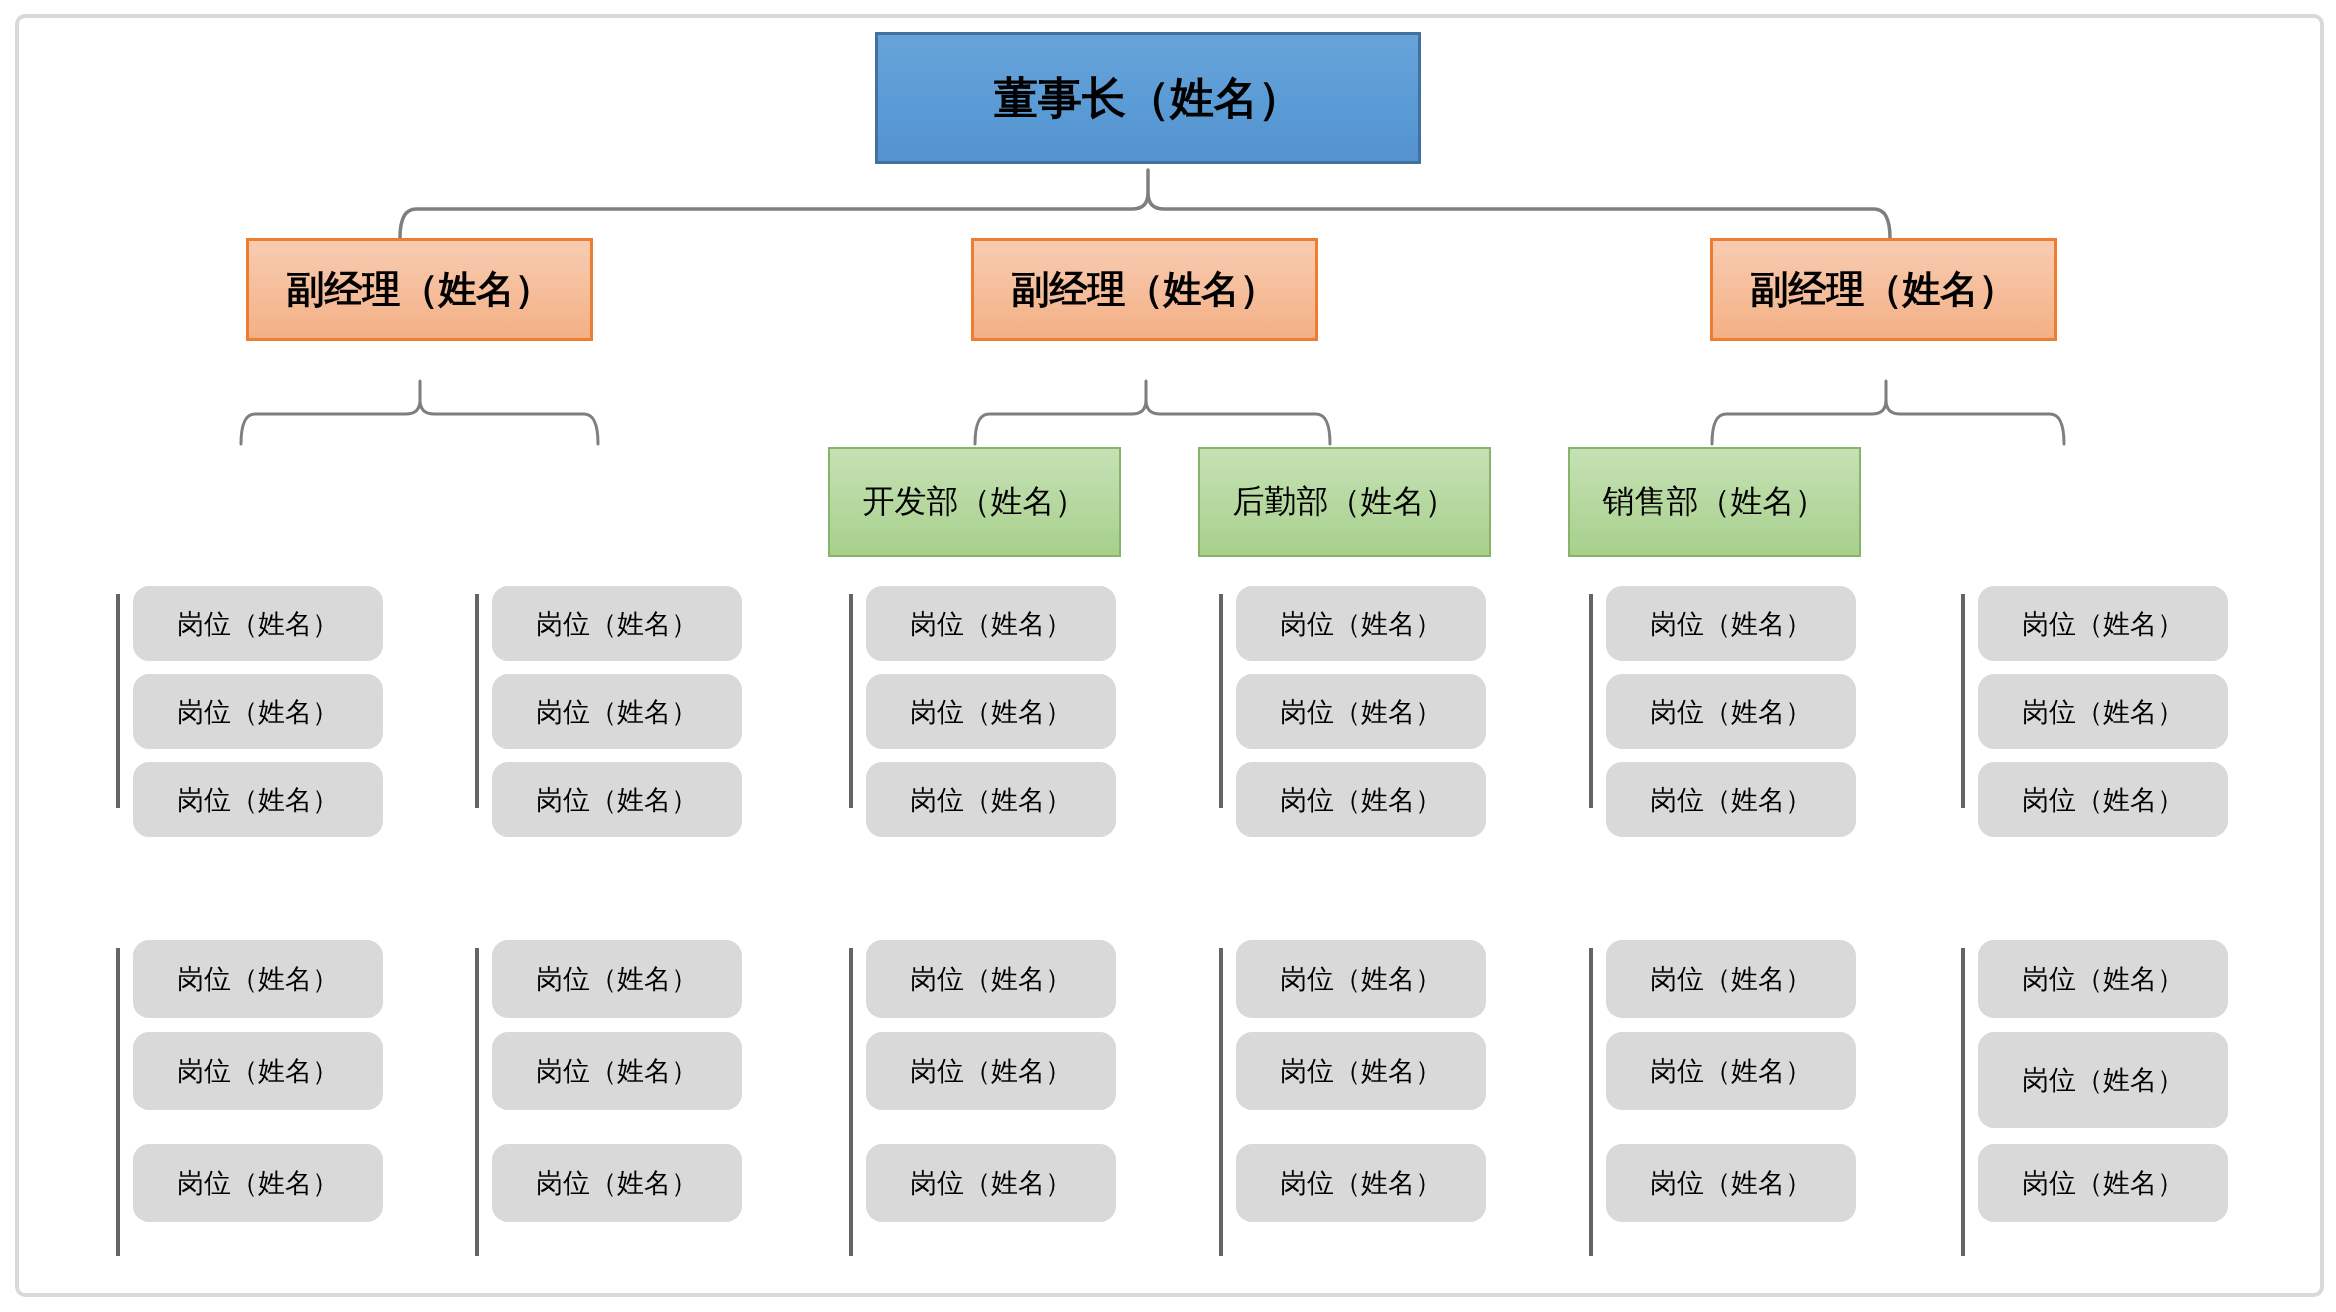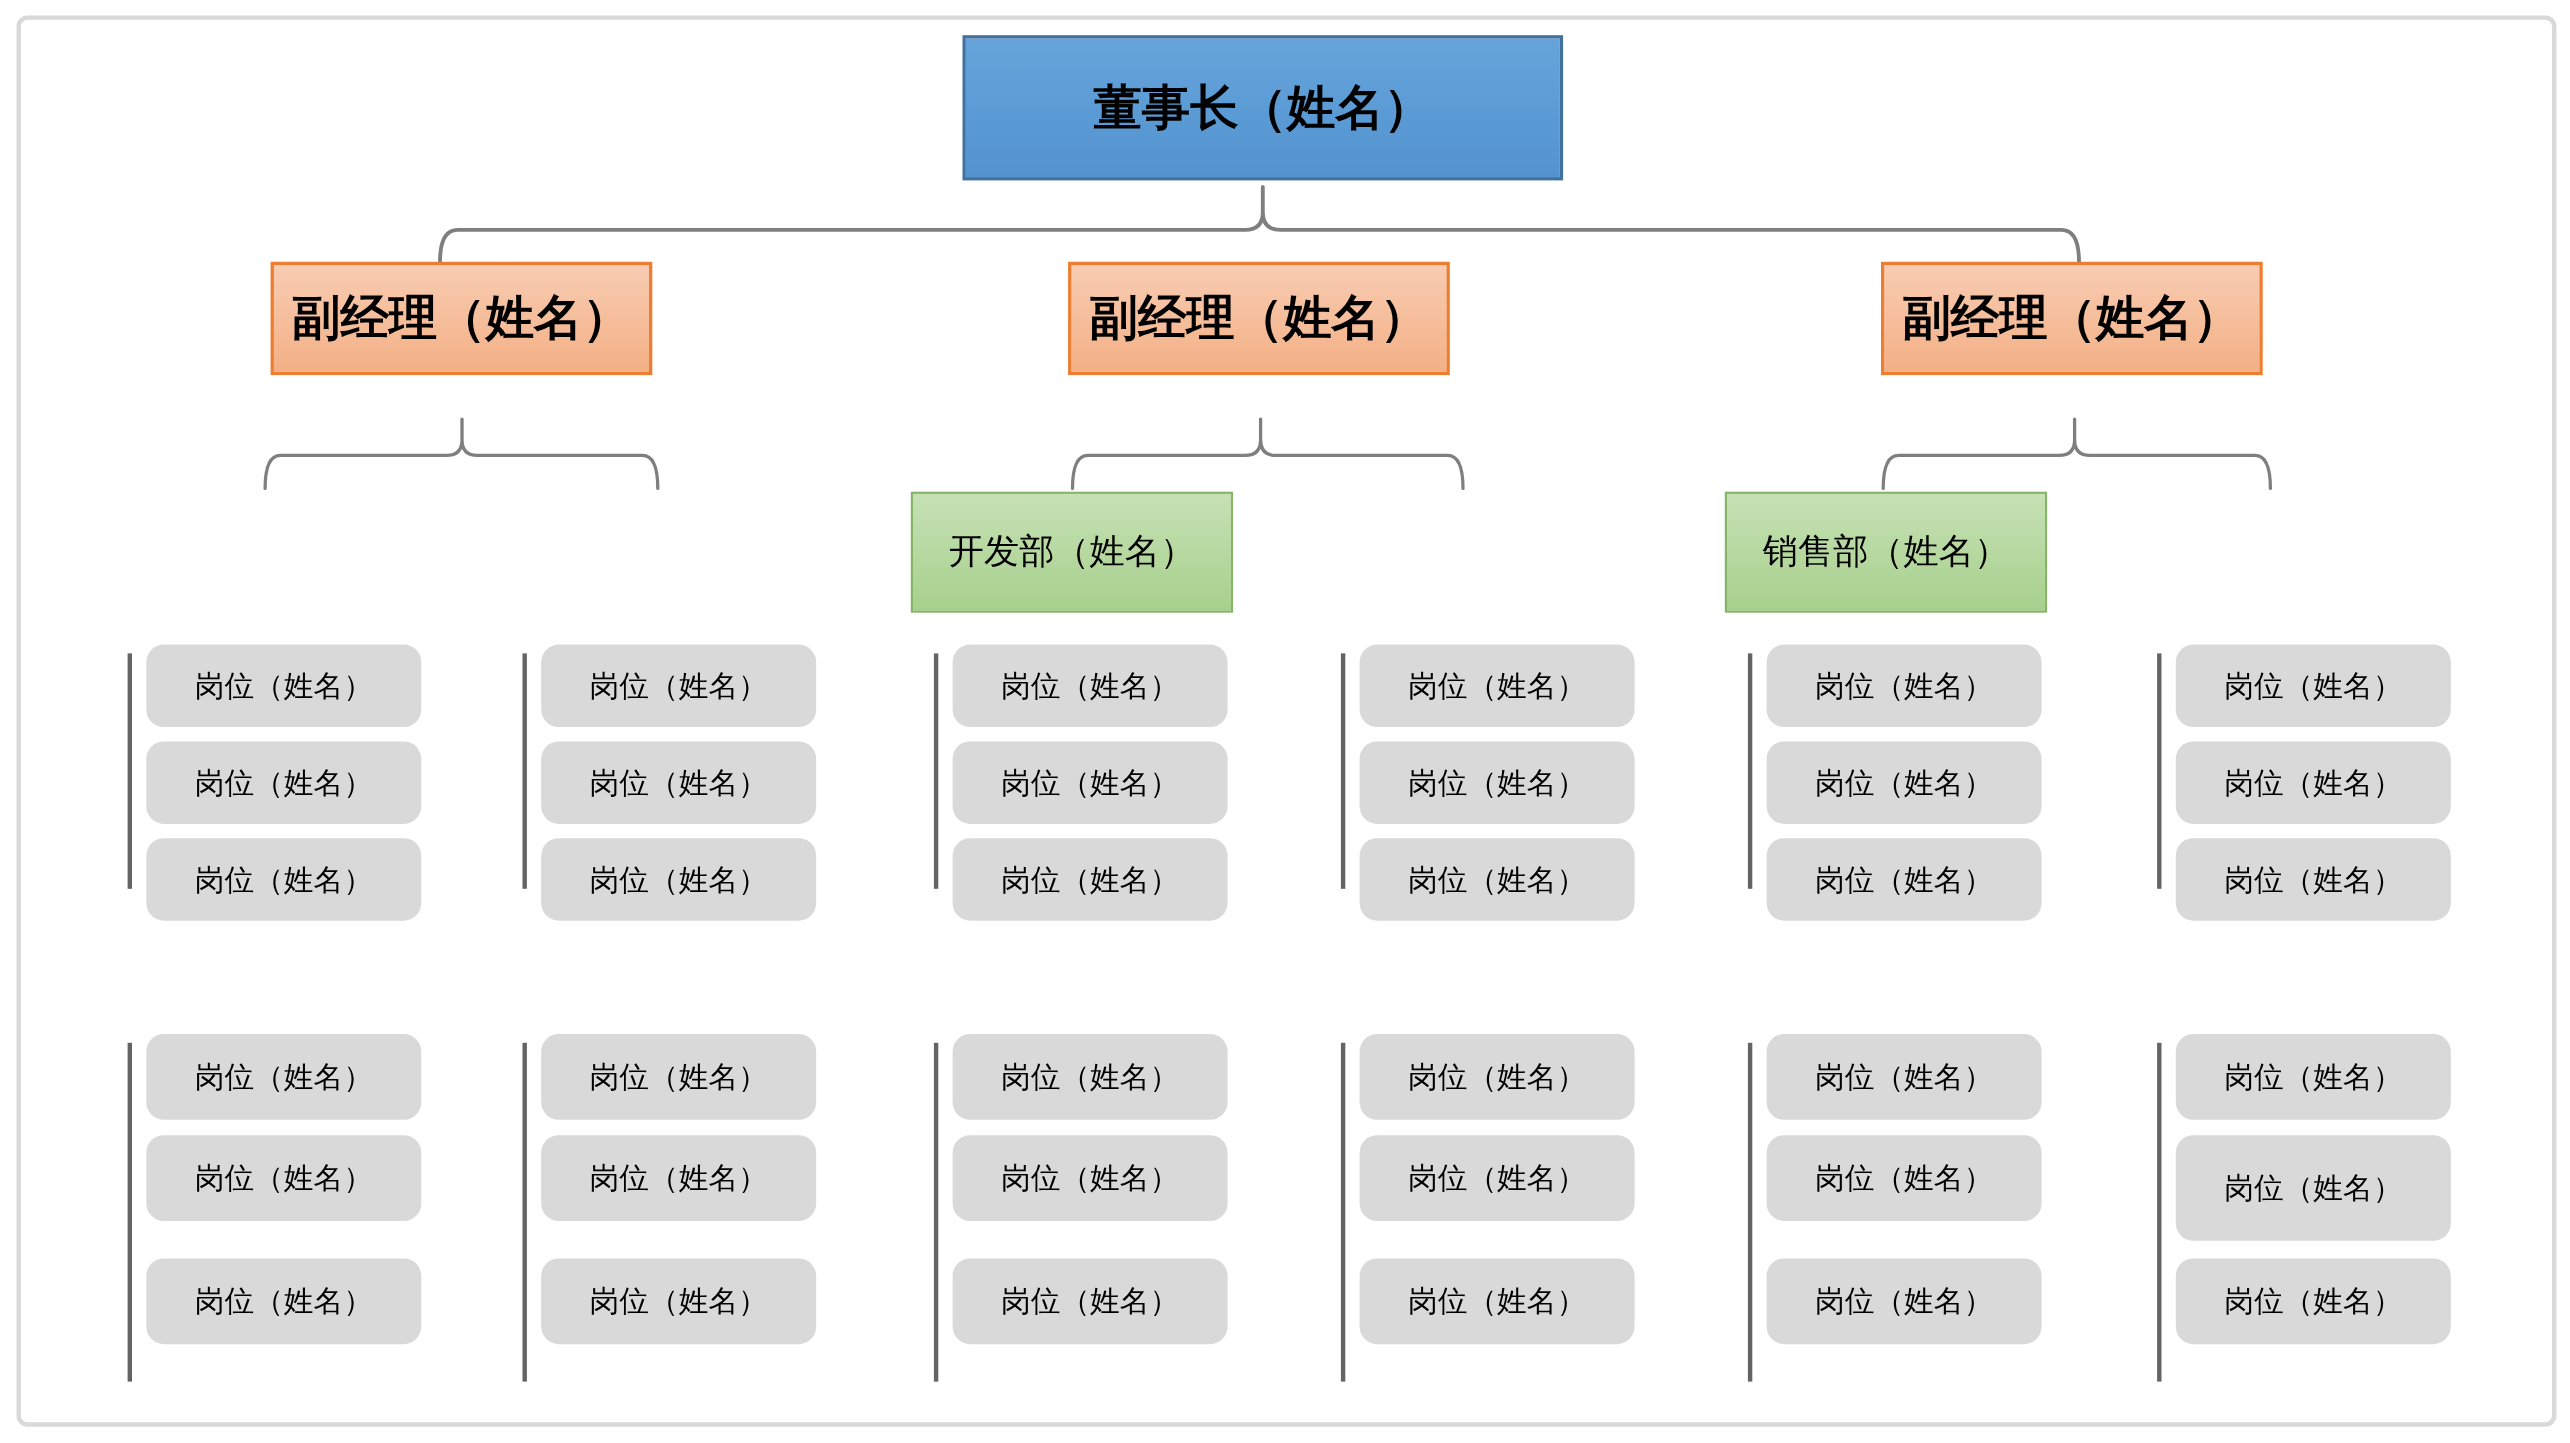--- a/index.html
+++ b/index.html
@@ -30,21 +30,21 @@
   .node-chairman{
     width:546px;height:132px;left:875px;top:32px;
     background:linear-gradient(180deg,#66A3DA 0%, var(--chairman-fill,#5B9BD5) 55%, #5392CF 100%);
     border:3px solid var(--chairman-border,#41719C);
     font-size:44px;font-weight:bold;
   }
   .node-deputy{
     width:347px;height:103px;top:238px;
     background:linear-gradient(180deg,var(--deputy-fill-top,#F8CCB2) 0%, var(--deputy-fill-bottom,#F3B085) 100%);
     border:3px solid var(--deputy-border,#ED7D31);
-    font-size:44px;font-weight:bold;
+    font-size:38px;font-weight:bold;
   }
   .node-dept{
     width:293px;height:110px;top:447px;
     background:linear-gradient(180deg,var(--dept-fill-top,#C6E1B5) 0%, var(--dept-fill-bottom,#A7D08C) 100%);
     border:2px solid var(--dept-border,#86B569);
     font-size:32px;font-weight:normal;
   }
   .pos-group{position:absolute;width:267px;text-align:right;}
   .group-line{
     position:absolute;left:0;top:8px;bottom:0;width:4px;
@@ -89,20 +89,23 @@
   <div class="node node-deputy" style="left:971px">
     <span>副经理（姓名）</span>
   </div>
   <div class="node node-deputy" style="left:1710px">
     <span>副经理（姓名）</span>
   </div>
 
   <div class="node node-dept" style="left:828px">
     <span>开发部（姓名）</span>
   </div>
+  <div class="node node-dept" style="left:1198px">
+    <span>后勤部（姓名）</span>
+  </div>
   <div class="node node-dept" style="left:1568px">
     <span>销售部（姓名）</span>
   </div>
 
   <div class="pos-group g1" style="left:116px;top:586px">
     <div class="group-line"></div>
     <div class="pos-box r0">
         <span>岗位（姓名）</span>
       </div>
     <div class="pos-box r1">

